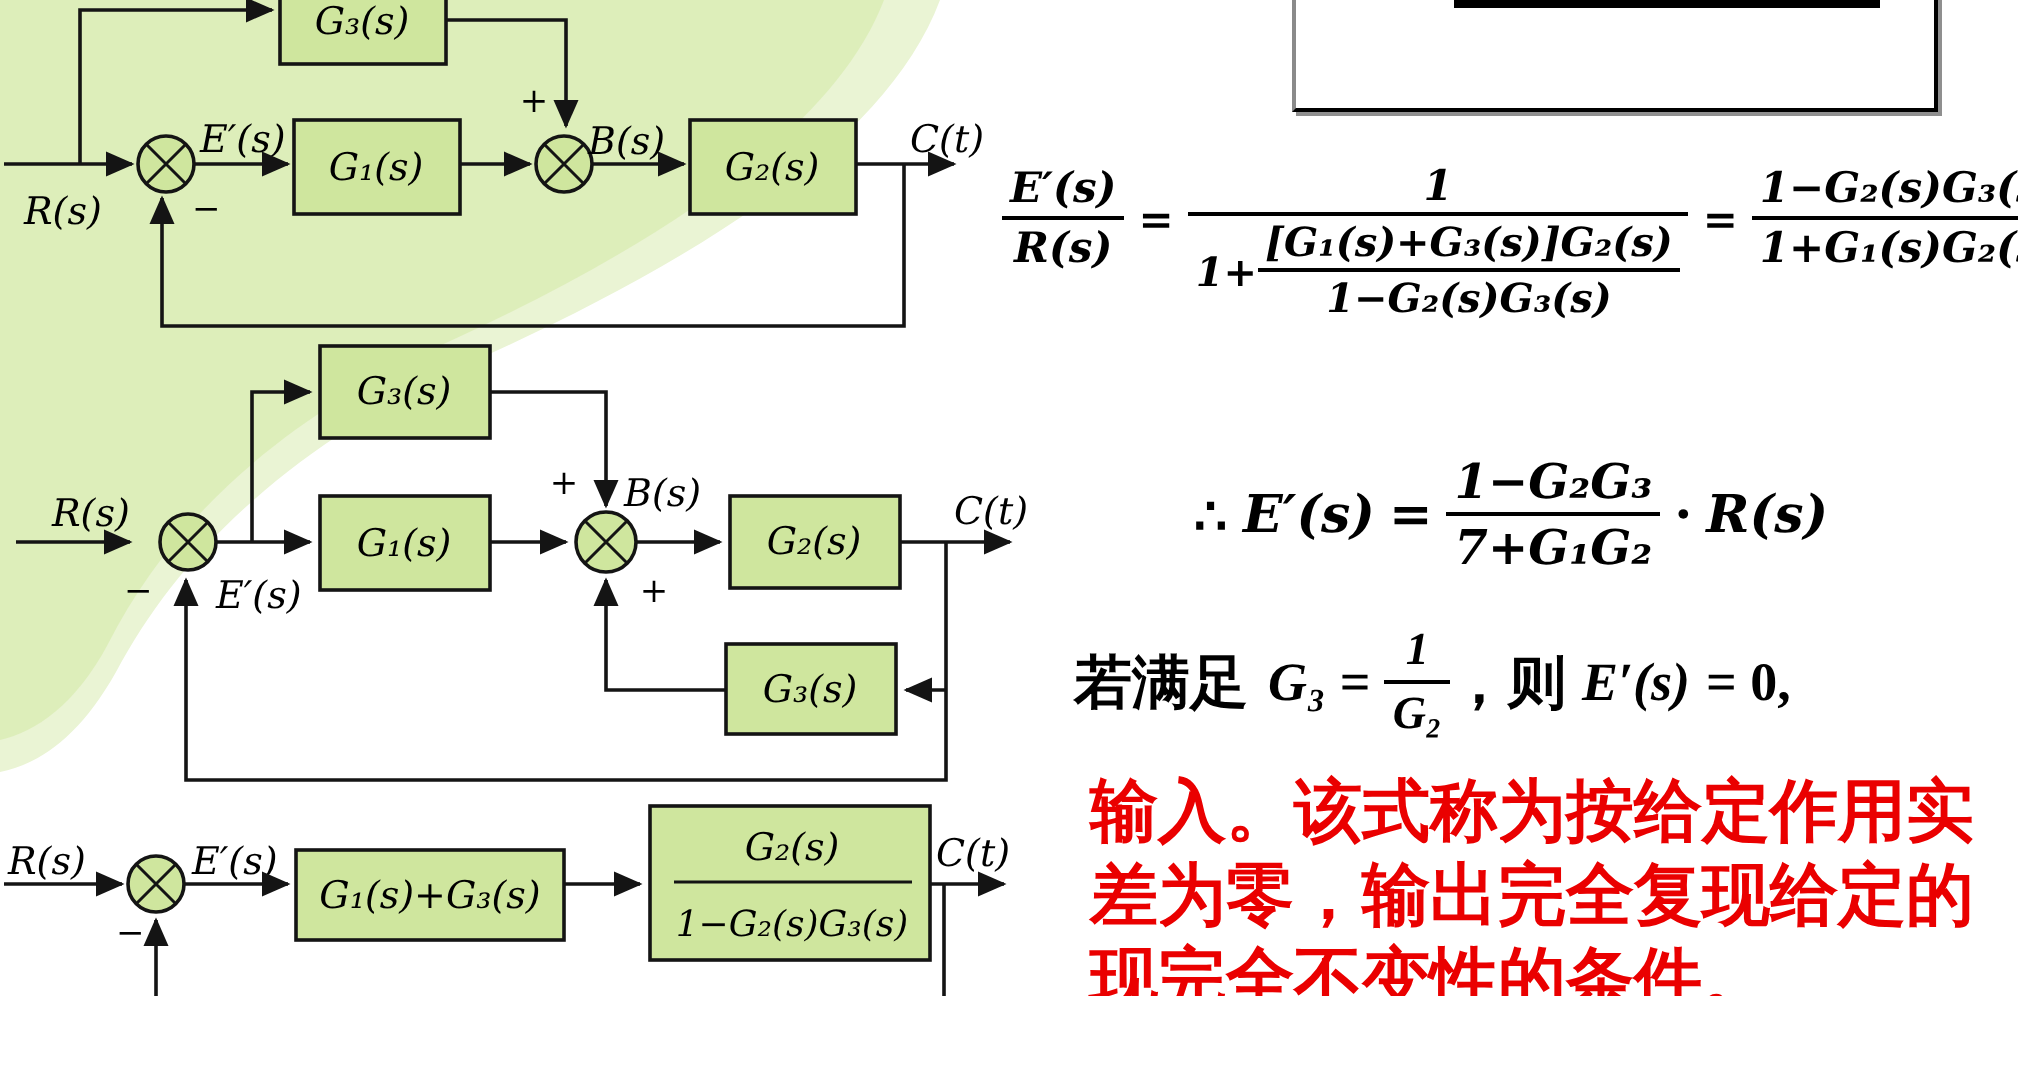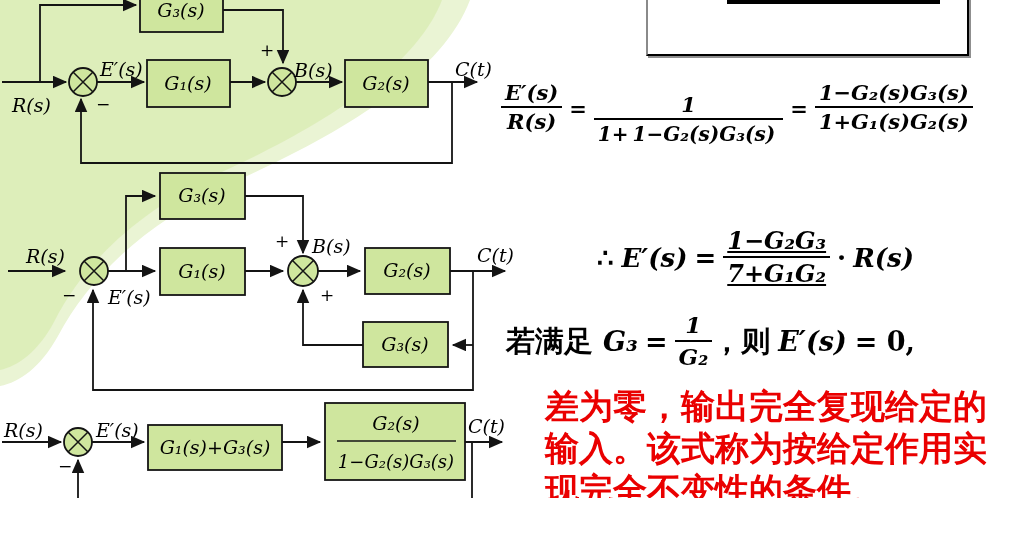--- a/index.html
+++ b/index.html
@@ -170,58 +170,59 @@
     <div class="frac">
       <span class="fn">E′(s)</span>
       <span class="fd">R(s)</span>
     </div>
     <span class="op upright">=</span>
     <div class="frac mainfrac">
       <span class="fn">1</span>
       <div class="fd fdrow" style="font-size:20px;">
         <span>1+</span>
         <div class="frac">
+          <span class="fn">[G₁(s)+G₃(s)]G₂(s)</span>
           <span class="fd">1−G₂(s)G₃(s)</span>
         </div>
       </div>
     </div>
     <span class="op upright">=</span>
     <div class="frac">
       <span class="fn">1−G₂(s)G₃(s)</span>
       <span class="fd">1+G₁(s)G₂(s)</span>
     </div>
   </div>
 
   <div class="eqrow" style="left:597px;top:226px;font-size:26px;">
     <span class="upright" style="margin-right:8px;">∴</span>
     <span>E′(s)</span>
     <span class="op upright">=</span>
-    <div class="frac" style="font-size:24px;text-decoration:underline;">
+    <div class="frac" style="font-size:24px;">
       <span class="fn">1−G₂G₃</span>
       <span class="fd">7+G₁G₂</span>
     </div>
     <span class="op upright">·</span>
     <span>R(s)</span>
   </div>
 
-  <div class="eqrow" style="left:506px;top:311px;font-size:27px;">
+  <div class="eqrow" style="left:537px;top:311px;font-size:27px;font-family:Liberation Serif, serif;">
     <span class="upright" style="font-size:29px;margin-right:10px;">若满足</span>
     <span>G₃</span>
     <span class="op upright">=</span>
     <div class="frac" style="font-size:23px;">
       <span class="fn">1</span>
       <span class="fd">G₂</span>
     </div>
     <span class="upright" style="font-size:29px;margin-right:8px;">，则</span>
     <span>E′(s)</span>
     <span class="upright" style="margin-left:8px;">= 0,</span>
   </div>
 
   <div id="note">
+    <div>输入。该式称为按给定作用实</div>
     <div>差为零，输出完全复现给定的</div>
-    <div>输入。该式称为按给定作用实</div>
     <div>现完全不变性的条件。</div>
   </div>
 
   <div id="footer-date">2025</div>
   <div id="footer-org">哈尔滨工业大学控制与仿真中心</div>
 
 </div>
 
 </body></html>

